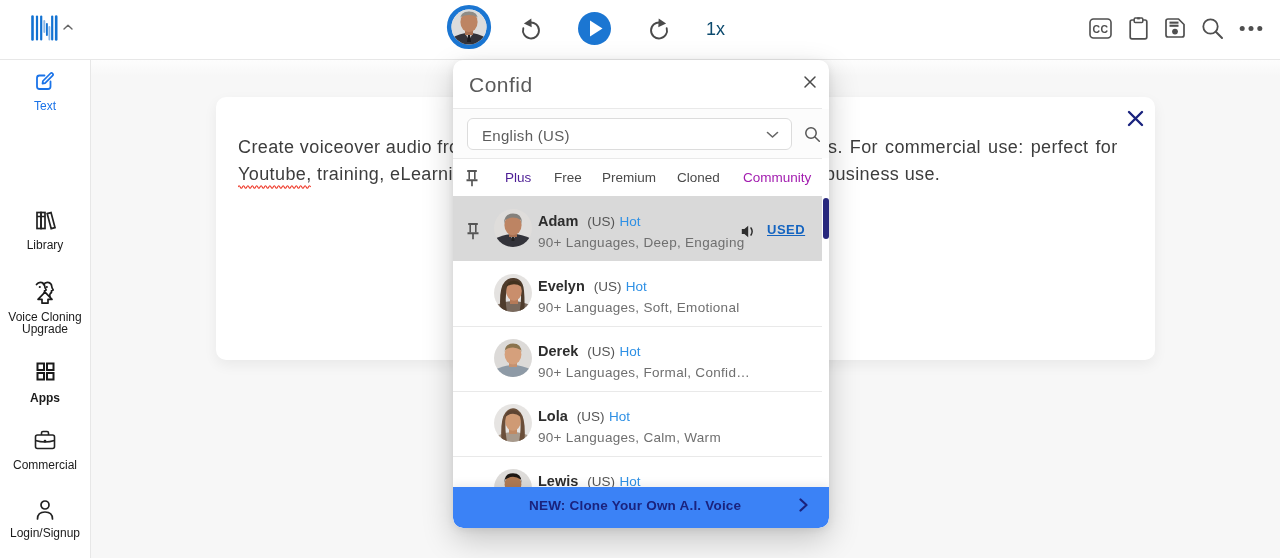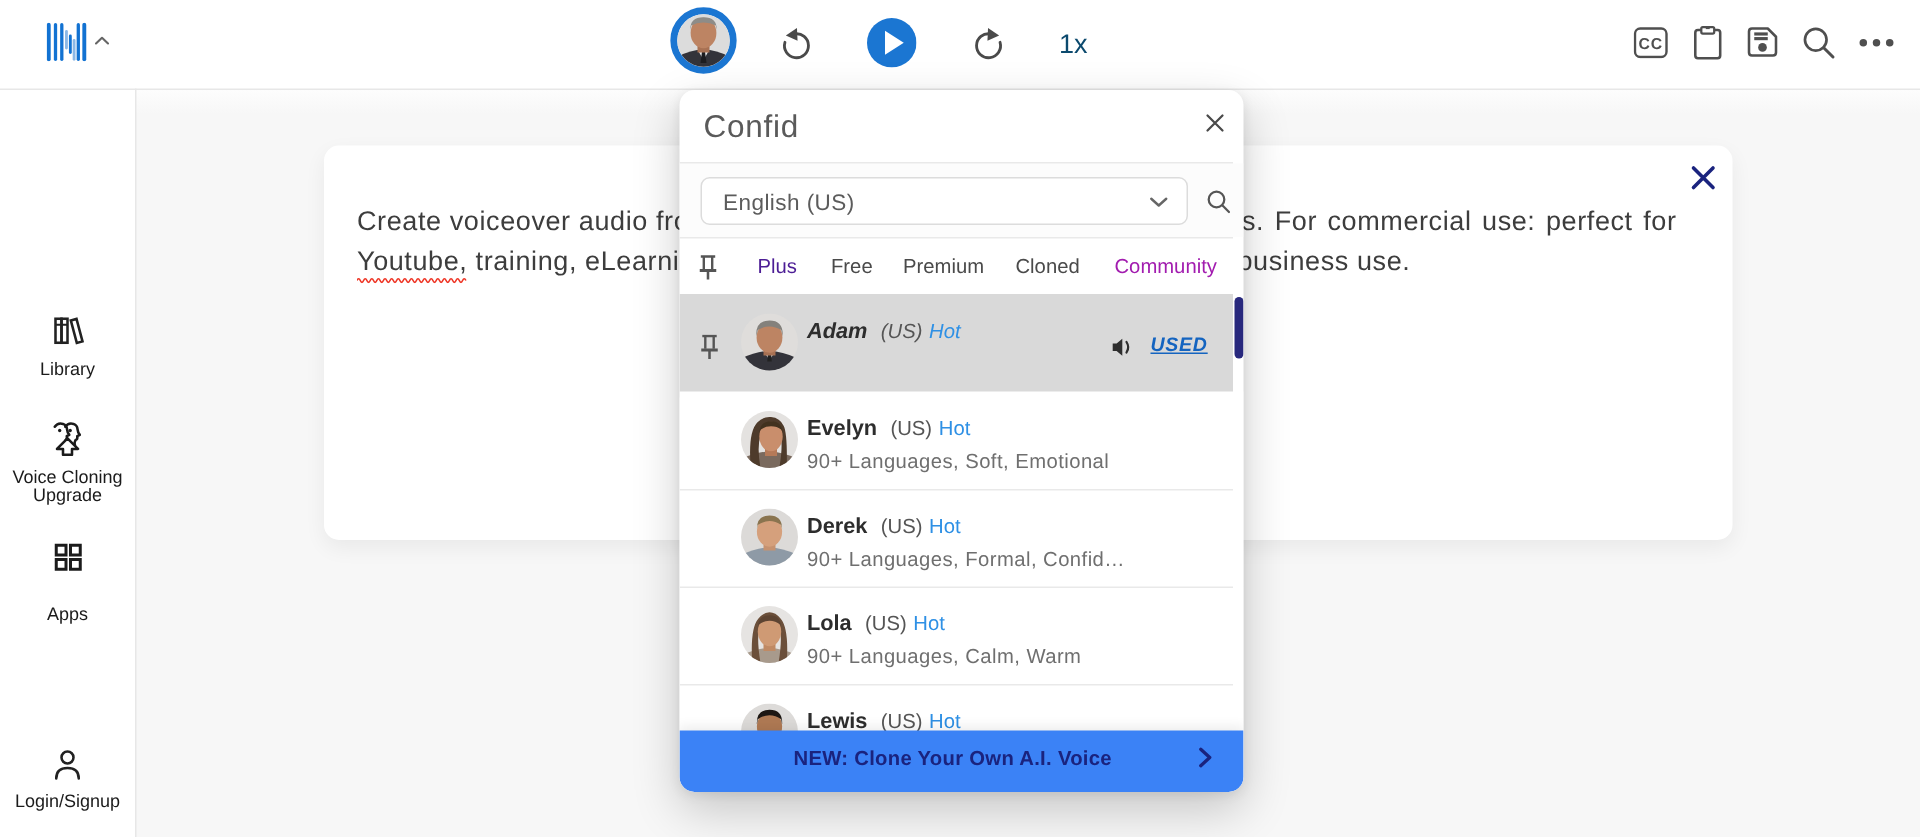--- a/index.html
+++ b/index.html
@@ -110,20 +110,27 @@
       <line x1="15.9" y1="9" x2="15.9" y2="20" stroke="#1272d2" stroke-width="1.9"></line>
       <line x1="18.4" y1="12" x2="18.4" y2="24.5" stroke="#8cb8e6" stroke-width="1.9"></line>
       <line x1="21.2" y1="1.5" x2="21.2" y2="24.5" stroke="#1272d2" stroke-width="2.2"></line>
       <line x1="25.2" y1="1.5" x2="25.2" y2="24.5" stroke="#1272d2" stroke-width="2.6"></line>
     </g>
   </svg>
   <svg class="abs" style="left:63px; top:24px;" width="10" height="6" viewBox="0 0 10 6">
     <path d="M1 5 L5 1.2 L9 5" fill="none" stroke="#666" stroke-width="1.4" stroke-linecap="round" stroke-linejoin="round"></path>
   </svg>
 
+  <div class="sideitem" style="top:71px;">
+    <svg width="20" height="20" viewBox="0 0 20 20">
+      <path d="M15.5 10.5 L15.5 15.5 Q15.5 18 13 18 L4.5 18 Q2 18 2 15.5 L2 7 Q2 4.5 4.5 4.5 L9.5 4.5" fill="none" stroke="#1a73e8" stroke-width="1.8" stroke-linecap="round"></path>
+      <path d="M7.5 12.6 L7.9 10 L15.4 2.5 Q16.5 1.4 17.6 2.5 Q18.7 3.6 17.6 4.7 L10.1 12.2 Z" fill="none" stroke="#1a73e8" stroke-width="1.7" stroke-linejoin="round"></path>
+    </svg>
+    <div class="sidelabel" style="color:#1a73e8; margin-top:5px;">Text</div>
+  </div>
 
 
   <div class="sideitem" style="top:280px;">
     <svg width="25" height="24" viewBox="0 0 25 24">
       <path d="M3.5 4.5 Q5.5 1.6 9 2.6 Q11.5 3.5 11.7 6.2 Q11.8 8 13.2 9.9 L11.5 10.8 Q11.9 12.6 10.8 13.2" fill="none" stroke="#1b1b1b" stroke-width="1.7" stroke-linecap="round" stroke-linejoin="round"></path>
       <path d="M10.5 4.5 Q12.5 1.6 16 2.6 Q18.5 3.5 18.7 6.2 Q18.8 8 20.2 9.9 L18.5 10.8 Q18.9 12.9 17.3 13.4 Q16.3 15.3 17 16.8" fill="none" stroke="#1b1b1b" stroke-width="1.7" stroke-linecap="round" stroke-linejoin="round"></path>
       <circle cx="6.8" cy="7" r="1.1" fill="#1b1b1b"></circle>
       <circle cx="13.8" cy="7" r="1.1" fill="#1b1b1b"></circle>
       <path d="M12 12.2 L19 19.3 L15 19.3 L15 23.2 L9 23.2 L9 19.3 L5 19.3 Z" fill="#fff" stroke="#1b1b1b" stroke-width="1.7" stroke-linejoin="round"></path>
     </svg>
@@ -140,23 +147,32 @@
     <div class="sidelabel" style="margin-top:4px;">Library</div>
   </div>
 
   <div class="sideitem" style="top:361px;">
     <svg width="21" height="21" viewBox="0 0 21 21">
       <rect x="2.5" y="2.5" width="6.5" height="6.5" fill="none" stroke="#1b1b1b" stroke-width="2"></rect>
       <rect x="12" y="2.5" width="6.5" height="6.5" fill="none" stroke="#1b1b1b" stroke-width="2"></rect>
       <rect x="2.5" y="12" width="6.5" height="6.5" fill="none" stroke="#1b1b1b" stroke-width="2"></rect>
       <rect x="12" y="12" width="6.5" height="6.5" fill="none" stroke="#1b1b1b" stroke-width="2"></rect>
     </svg>
-    <div class="sidelabel" style="margin-top:16px;">Apps</div>
-  </div>
-
+    <div class="sidelabel" style="margin-top:6px;font-weight:bold;">Apps</div>
+  </div>
+
+  <div class="sideitem" style="top:430px;">
+    <svg width="22" height="20" viewBox="0 0 22 20">
+      <rect x="1.5" y="5" width="19" height="13.5" rx="2" fill="none" stroke="#222" stroke-width="1.6"></rect>
+      <path d="M7.5 5 L7.5 3 Q7.5 1.5 9 1.5 L13 1.5 Q14.5 1.5 14.5 3 L14.5 5" fill="none" stroke="#222" stroke-width="1.6"></path>
+      <path d="M1.5 10.5 Q11 13.5 20.5 10.5" fill="none" stroke="#222" stroke-width="1.4"></path>
+      <circle cx="11" cy="11.2" r="1.4" fill="#222"></circle>
+    </svg>
+    <div class="sidelabel" style="margin-top:5px;">Commercial</div>
+  </div>
 
   <div class="sideitem" style="top:499px;">
     <svg width="20" height="21" viewBox="0 0 20 21">
       <circle cx="10" cy="6" r="4" fill="none" stroke="#222" stroke-width="1.7"></circle>
       <path d="M2.5 20 Q2.5 13 10 13 Q17.5 13 17.5 20" fill="none" stroke="#222" stroke-width="1.7" stroke-linecap="round"></path>
     </svg>
     <div class="sidelabel" style="margin-top:3px;">Login/Signup</div>
   </div>
 </div>
 <div id="card">
@@ -196,21 +212,21 @@
     <path d="M3.2 1 L3.2 9.5 M8.8 1 L8.8 9.5" stroke="#555" stroke-width="1.6"></path>
     <path d="M0.5 10.3 L11.5 10.3" stroke="#555" stroke-width="2"></path>
     <path d="M6 11 L6 16.3" stroke="#555" stroke-width="1.7"></path>
   </svg>
   <div class="abs" style="left:52px; top:110px; font-size:13.5px; color:#4c1d95;">Plus</div>
   <div class="abs" style="left:101px; top:110px; font-size:13.5px; color:#4a4a4a;">Free</div>
   <div class="abs" style="left:149px; top:110px; font-size:13.5px; color:#4a4a4a;">Premium</div>
   <div class="abs" style="left:224px; top:110px; font-size:13.5px; color:#4a4a4a;">Cloned</div>
   <div class="abs" style="left:290px; top:110px; font-size:13.5px; color:#a21caf;">Community</div>
 
-  <div class="abs" style="left:0; top:136px; width:369px; height:69px; background:#d9d9d9;font-style:italic;">
+  <div class="abs" style="left:0; top:136px; width:369px; height:69px; background:#d9d9d9;">
     <svg class="abs" style="left:14px; top:27px;" width="12" height="17" viewBox="0 0 12 17">
       <path d="M1.2 1 L10.8 1" stroke="#555" stroke-width="1.8"></path>
       <path d="M3.2 1 L3.2 9.5 M8.8 1 L8.8 9.5" stroke="#555" stroke-width="1.6"></path>
       <path d="M0.5 10.3 L11.5 10.3" stroke="#555" stroke-width="2"></path>
       <path d="M6 11 L6 16.3" stroke="#555" stroke-width="1.7"></path>
     </svg>
     <svg class="abs" style="left:41px; top:13px;" width="38" height="38" viewBox="0 0 38 38">
       <defs>
           <clipPath id="cpa">
             <circle cx="19" cy="19" r="19"></circle>
@@ -220,20 +236,21 @@
         <rect width="38" height="38" fill="#dfdddb"></rect>
         <path d="M-2 40 L40 40 L40 31 Q28 25 19 25 Q10 25 -2 31 Z" fill="#33333a"></path>
         <path d="M15 25 L19 31 L23 25 Z" fill="#e8e8e8"></path>
         <path d="M18 26 L20 26 L20.5 32 L17.5 32 Z" fill="#222"></path>
         <rect x="15" y="19" width="8" height="9" fill="#a87153"></rect>
         <ellipse cx="19" cy="16" rx="8.6" ry="10.2" fill="#bd8463"></ellipse>
         <path d="M10.2 15 Q9.6 4.6 19 4.6 Q28.4 4.6 27.8 15 L26.8 11 Q23 8.6 19 8.6 Q15 8.6 11.2 11 Z" fill="#84817c"></path>
       </g>
     </svg>
     <div class="abs" style="left:85px; top:16px;"><span class="mrowname">Adam</span>&nbsp; <span class="mrowus">(US)</span> <span class="mrowhot">Hot</span></div>
+    <div class="abs mrowsub" style="left:85px; top:39px;">90+ Languages, Deep, Engaging</div>
     <svg class="abs" style="left:288px; top:29px;" width="15" height="13" viewBox="0 0 15 13">
       <path d="M0.8 4 L3.4 4 L7.2 0.8 L7.2 12.2 L3.4 9 L0.8 9 Z" fill="#2e2e2e"></path>
       <path d="M10 3 Q12.3 6.5 10 10" fill="none" stroke="#2e2e2e" stroke-width="1.5" stroke-linecap="round"></path>
     </svg>
     <div class="abs" style="left:314px; top:26px; font-size:13px; font-weight:bold; color:#1464c0; text-decoration:underline; letter-spacing:0.5px;">USED</div>
   </div>
 
   <div class="abs" style="left:0; top:201px; width:376px; height:65px; background:#fff;">
     <svg class="abs" style="left:41px; top:13px;" width="38" height="38" viewBox="0 0 38 38">
       <defs>

